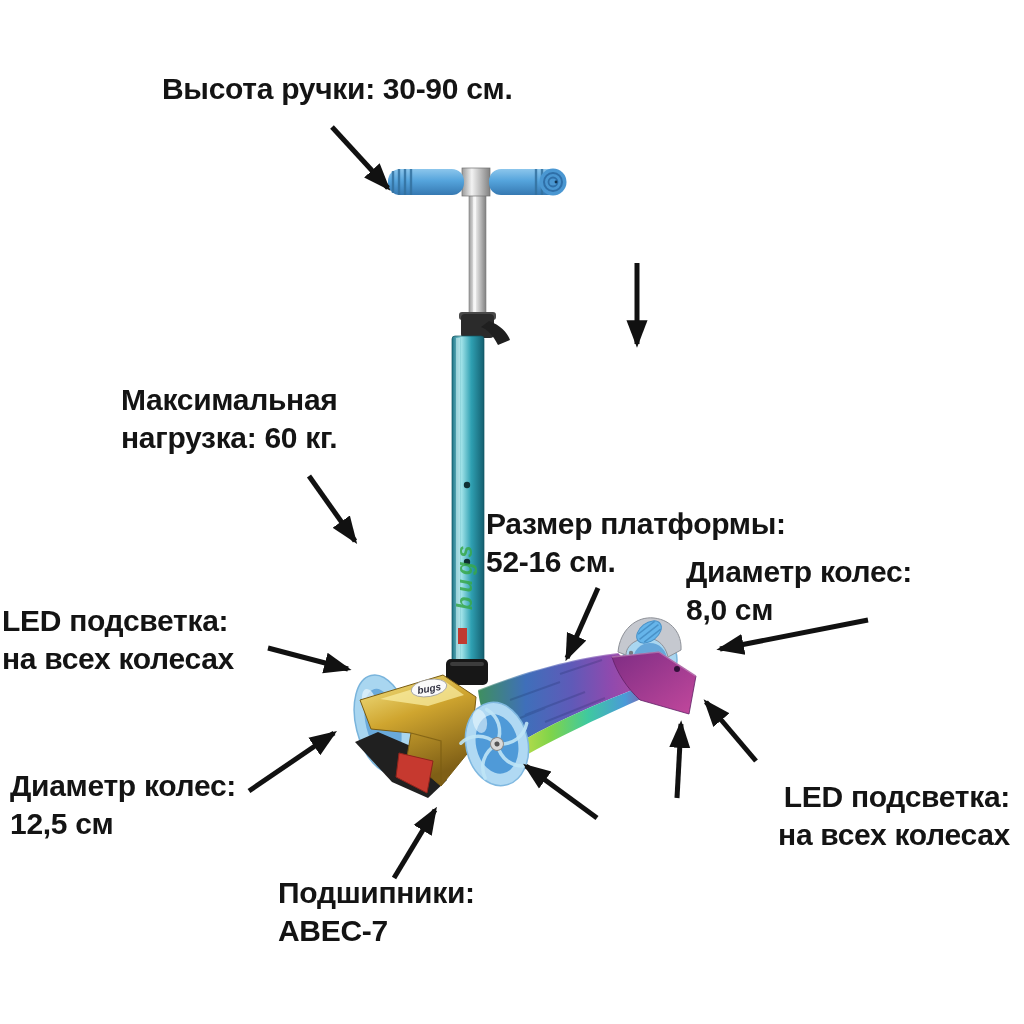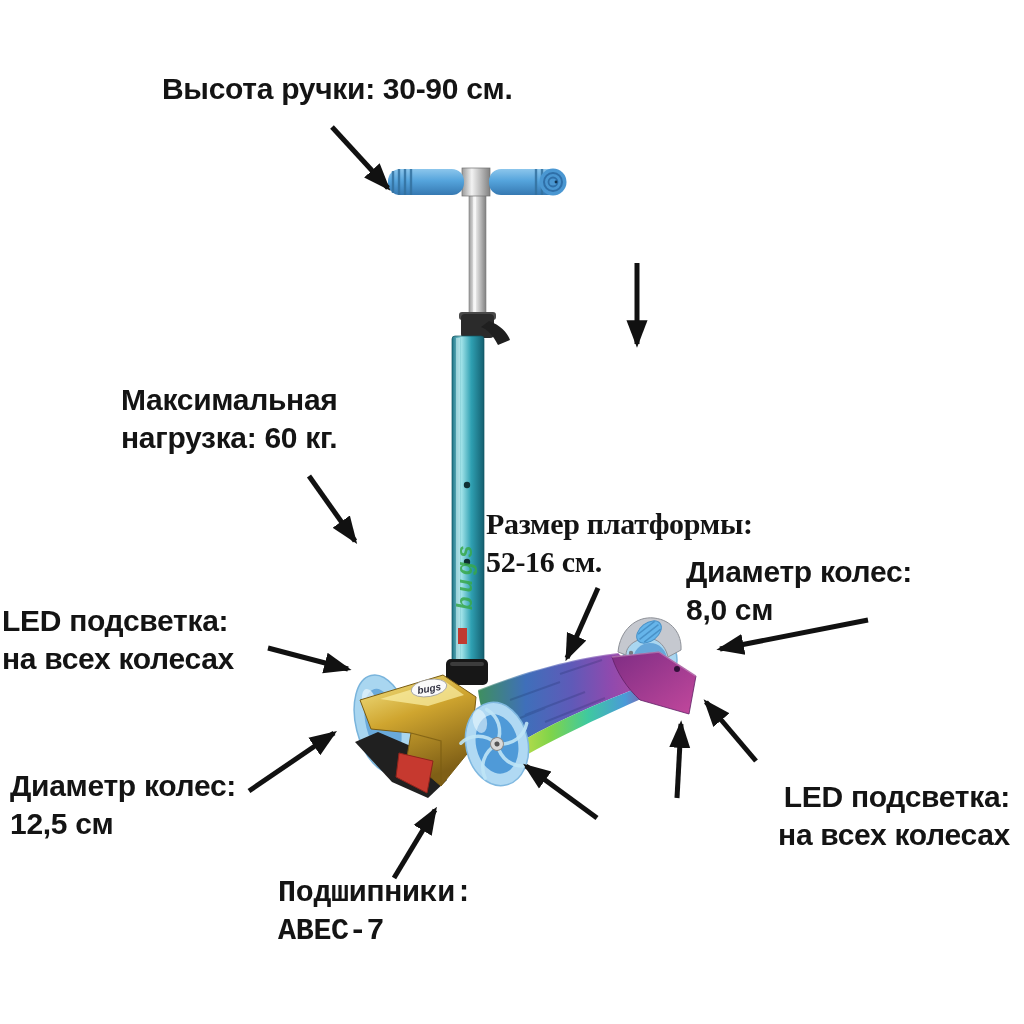--- a/index.html
+++ b/index.html
@@ -210,41 +210,41 @@
   </div>
 
   <div class="label" style="left:573px;top:183px;">
   </div>
 
   <div class="label" style="left:121px;top:381px;">
     <div>Максимальная</div>
     <div>нагрузка: 60 кг.</div>
   </div>
 
-  <div class="label" style="left:486px;top:505px;font-family:Liberation Serif, serif;">
+  <div class="label" style="left:486px;top:505px;">
     <div>Размер платформы:</div>
     <div>52-16 см.</div>
   </div>
 
   <div class="label" style="left:686px;top:553px;">
     <div>Диаметр колес:</div>
     <div>8,0 см</div>
   </div>
 
   <div class="label" style="left:2px;top:602px;">
     <div>LED подсветка:</div>
     <div>на всех колесах</div>
   </div>
 
   <div class="label" style="left:10px;top:767px;">
     <div>Диаметр колес:</div>
     <div>12,5 см</div>
   </div>
 
-  <div class="label" style="left:278px;top:874px;font-family:Liberation Mono, monospace;">
+  <div class="label" style="left:278px;top:874px;">
     <div>Подшипники:</div>
     <div>ABEC-7</div>
   </div>
 
 
   <div class="label right" style="right:14px;top:778px;">
     <div>LED подсветка:</div>
     <div>на всех колесах</div>
   </div>
 

